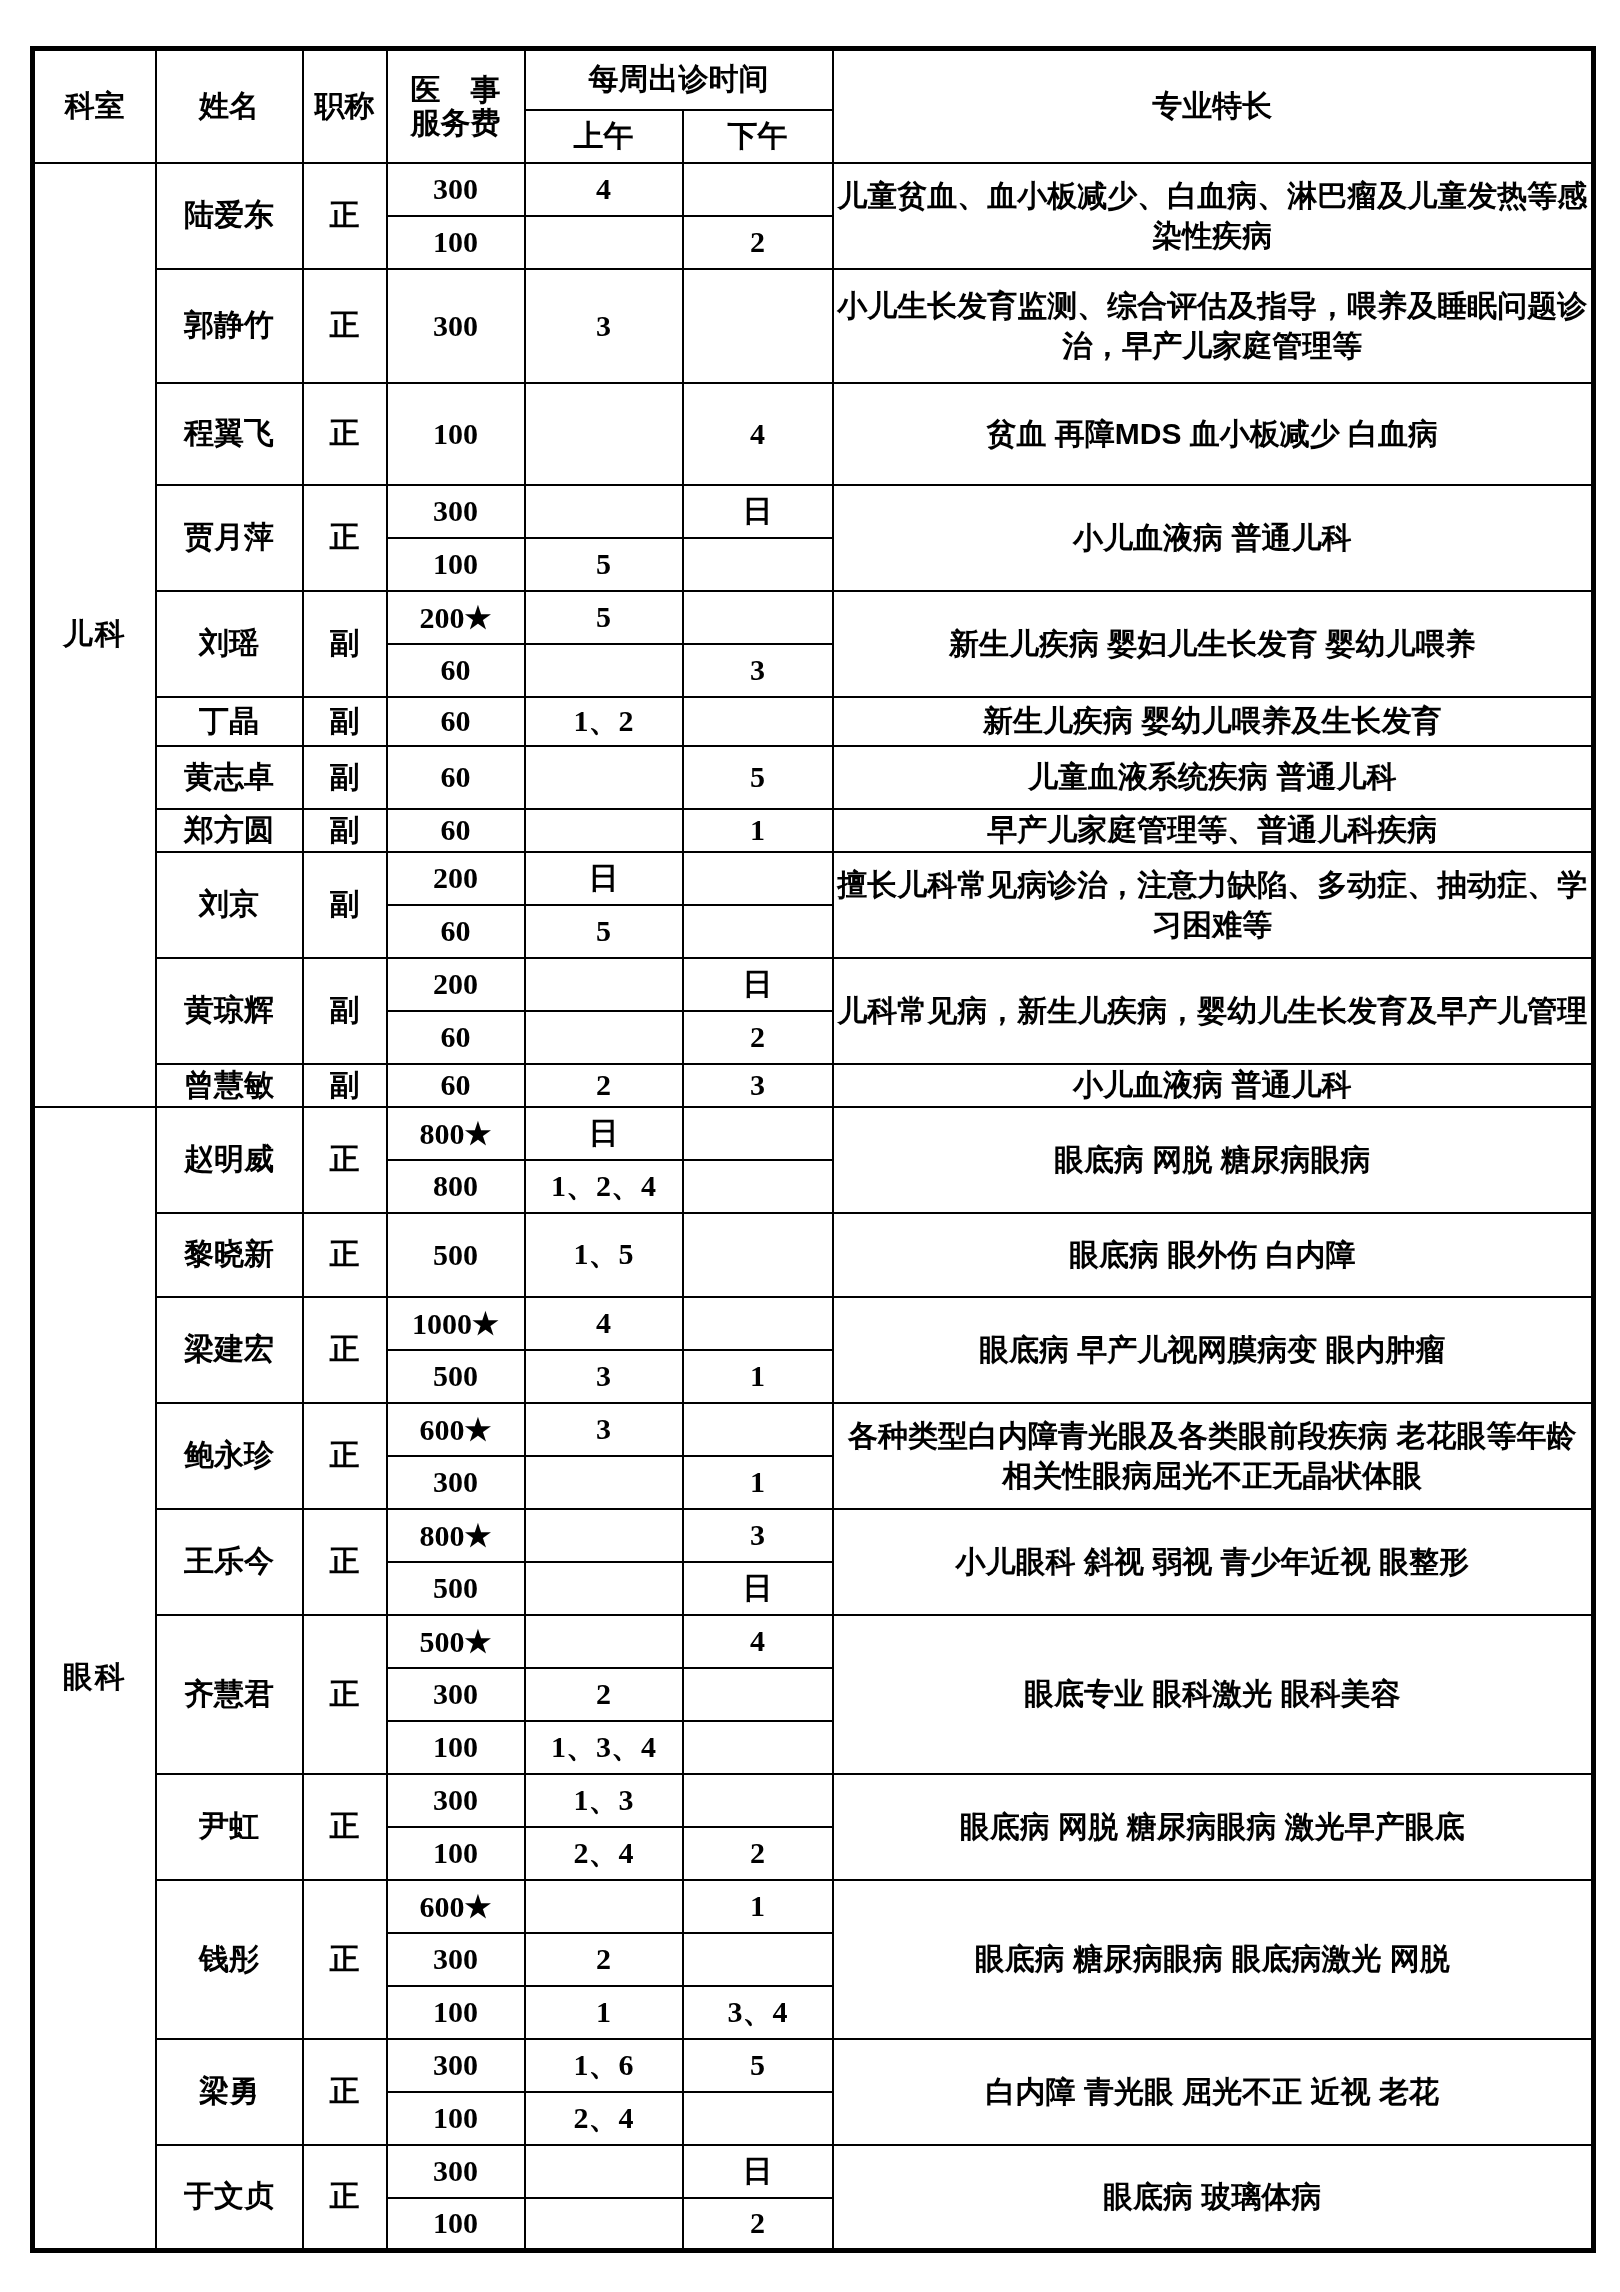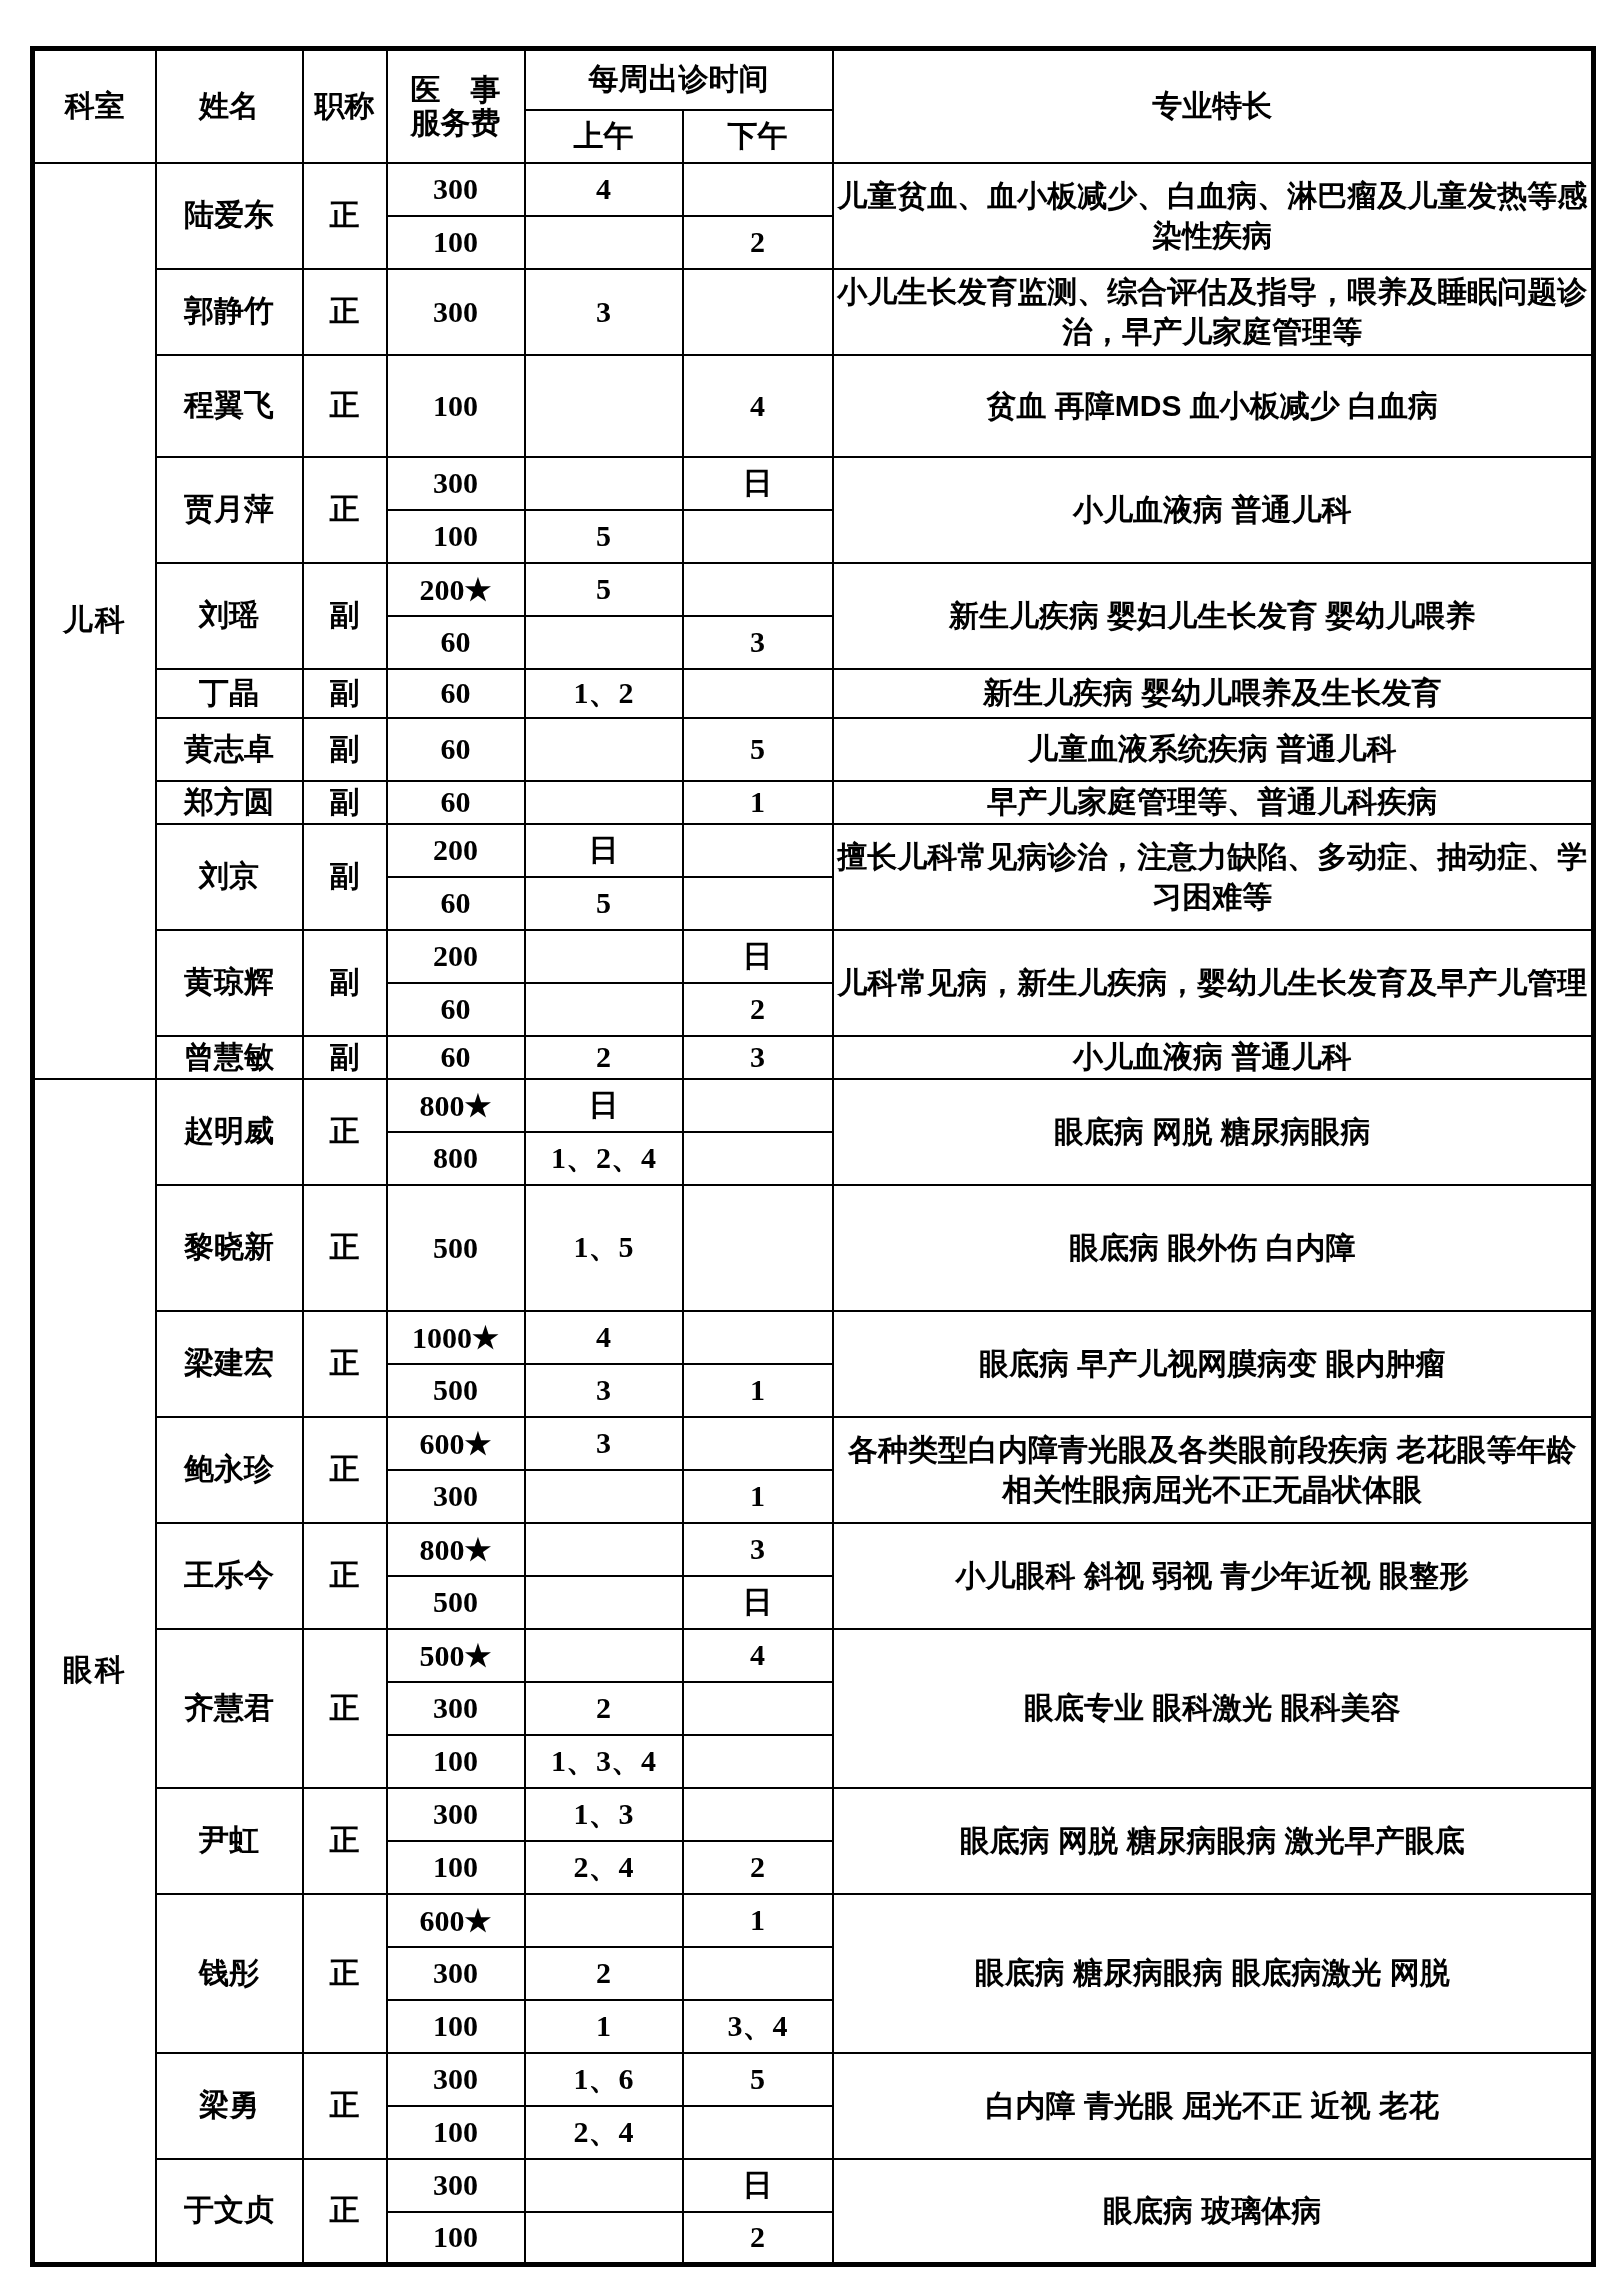--- a/index.html
+++ b/index.html
@@ -90,21 +90,21 @@
           <td class="num">300</td>
           <td class="num">4</td>
           <td class="num"></td>
           <td class="spec-cell" rowspan="2">儿童贫血、血小板减少、白血病、淋巴瘤及儿童发热等感染性疾病</td>
         </tr>
         <tr style="height: 53px;">
           <td class="num">100</td>
           <td class="num"></td>
           <td class="num">2</td>
         </tr>
-        <tr style="height: 86px;">
+        <tr style="height: 114px;">
           <td class="name-cell">郭静竹</td>
           <td class="title-cell">正</td>
           <td class="num">300</td>
           <td class="num">3</td>
           <td class="num"></td>
           <td class="spec-cell">小儿生长发育监测、综合评估及指导，喂养及睡眠问题诊治，早产儿家庭管理等</td>
         </tr>
         <tr style="height: 102px;">
           <td class="name-cell">程翼飞</td>
           <td class="title-cell">正</td>
@@ -204,21 +204,21 @@
           <td class="num">800★</td>
           <td class="num">日</td>
           <td class="num"></td>
           <td class="spec-cell" rowspan="2">眼底病 网脱 糖尿病眼病</td>
         </tr>
         <tr style="height: 53px;">
           <td class="num">800</td>
           <td class="num">1、2、4</td>
           <td class="num"></td>
         </tr>
-        <tr style="height: 126px;">
+        <tr style="height: 84px;">
           <td class="name-cell">黎晓新</td>
           <td class="title-cell">正</td>
           <td class="num">500</td>
           <td class="num">1、5</td>
           <td class="num"></td>
           <td class="spec-cell">眼底病 眼外伤 白内障</td>
         </tr>
         <tr style="height: 53px; margin-top: 22px;">
           <td class="name-cell" rowspan="2">梁建宏</td>
           <td class="title-cell" rowspan="2">正</td>

